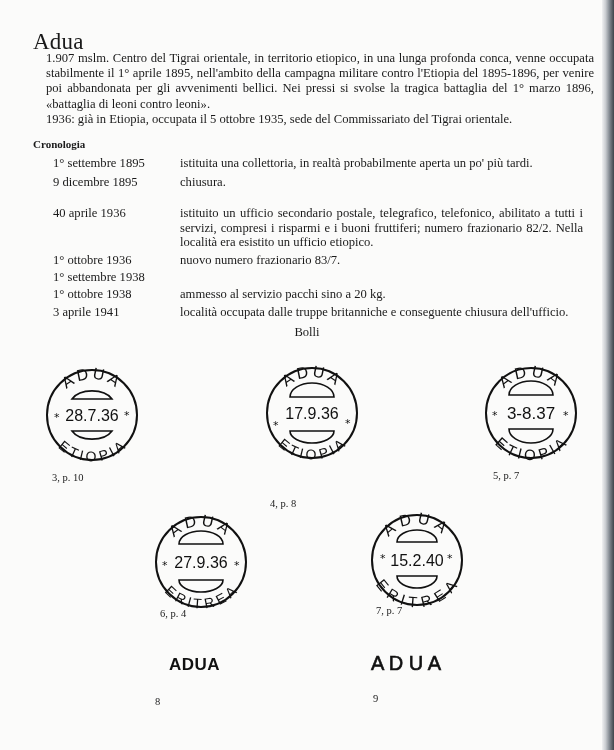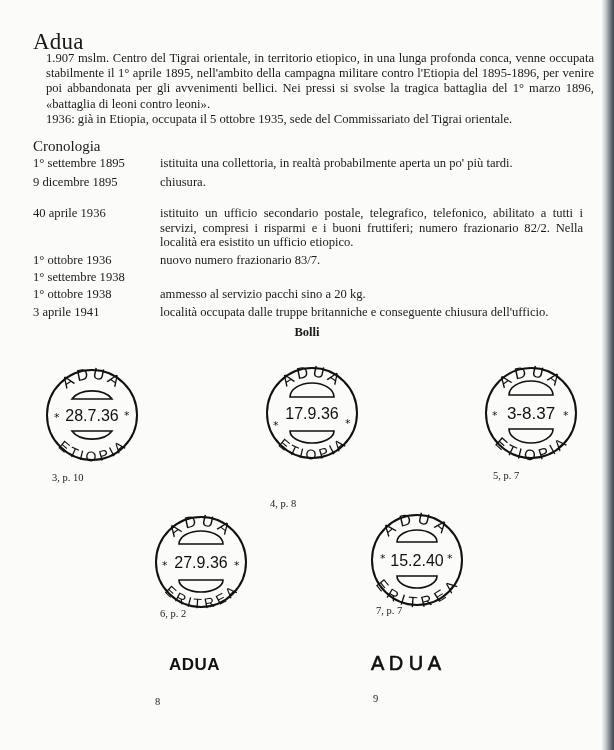--- a/index.html
+++ b/index.html
@@ -17,29 +17,29 @@
     position:absolute; left:33px; top:14px;
     font-size:23px; font-weight:normal; letter-spacing:0.2px;
   }
   .intro {
     position:absolute; left:46px; top:51px; width:548px;
     font-size:12.6px; line-height:15.2px; text-align:justify;
   }
   .intro p { margin:0; }
   .section-title {
     position:absolute; left:33px; top:138px;
-    font-size:15px; font-weight:normal;
+    font-size:11px; font-weight:bold;
   }
   .chrono { position:absolute; left:33px; top:153px; width:550px; }
   .row { display:flex; font-size:12.6px; line-height:14.2px; }
-  .row .date { width:127px; flex-shrink:0; }
+  .row .date { width:127px; flex-shrink:0;margin-left:20px; }
   .row .desc { flex:1; }
   .bolli-title {
     position:absolute; left:0; width:614px; top:325px; text-align:center;
-    font-size:12.6px; font-weight:bold;
+    font-size:12.6px; font-weight:normal;
   }
   .stamp { position:absolute; }
   .stamp svg { display:block; }
   .caption {
     position:absolute; font-size:10.5px; text-align:left; width:80px;
   }
   .lin {
     position:absolute; font-family:"Liberation Sans","DejaVu Sans",sans-serif;
     font-weight:bold; color:#111;
   }
@@ -153,21 +153,21 @@
     <circle cx="50" cy="50" r="45" fill="none" stroke="#111" stroke-width="2"></circle>
     <path d="M 28 32 A 22 13 0 0 1 72 32 Z" fill="none" stroke="#111" stroke-width="1.6"></path>
     <path d="M 28 68 A 22 12 0 0 0 72 68 Z" fill="none" stroke="#111" stroke-width="1.6"></path>
     <text font-family="Liberation Sans, sans-serif" font-size="16" fill="#111" letter-spacing="4"><textPath href="#arcTop4" startOffset="50%" text-anchor="middle">ADUA</textPath></text>
     <text font-family="Liberation Sans, sans-serif" font-size="14" fill="#111" letter-spacing="1"><textPath href="#arcBot4" startOffset="50%" text-anchor="middle" dominant-baseline="hanging">ERITREA</textPath></text>
     <text x="50" y="56" text-anchor="middle" font-family="Liberation Sans, sans-serif" font-size="16" fill="#111">27.9.36</text>
     <text x="11" y="57" font-size="11" fill="#111" font-family="DejaVu Sans, sans-serif">*</text>
     <text x="83" y="57" font-size="11" fill="#111" font-family="DejaVu Sans, sans-serif">*</text>
   </svg>
 </div>
-<div class="caption" style="left:160px;top:608px">6, p. 2</div>
+<div class="caption" style="left:160px;top:608px">6, p. 4</div>
 
 <div class="stamp" style="left:367px;top:510px">
   <svg width="100" height="100" viewBox="0 0 100 100">
     <defs>
       <path id="arcTop5" d="M 14 50 A 36 36 0 0 1 86 50"></path>
       <path id="arcBot5" d="M 12 48 A 38 38 0 0 0 88 48"></path>
     </defs>
     <circle cx="50" cy="50" r="45" fill="none" stroke="#111" stroke-width="2"></circle>
     <path d="M 30 32 A 20 12 0 0 1 70 32 Z" fill="none" stroke="#111" stroke-width="1.6"></path>
     <path d="M 30 66 A 20 12 0 0 0 70 66 Z" fill="none" stroke="#111" stroke-width="1.6"></path>

